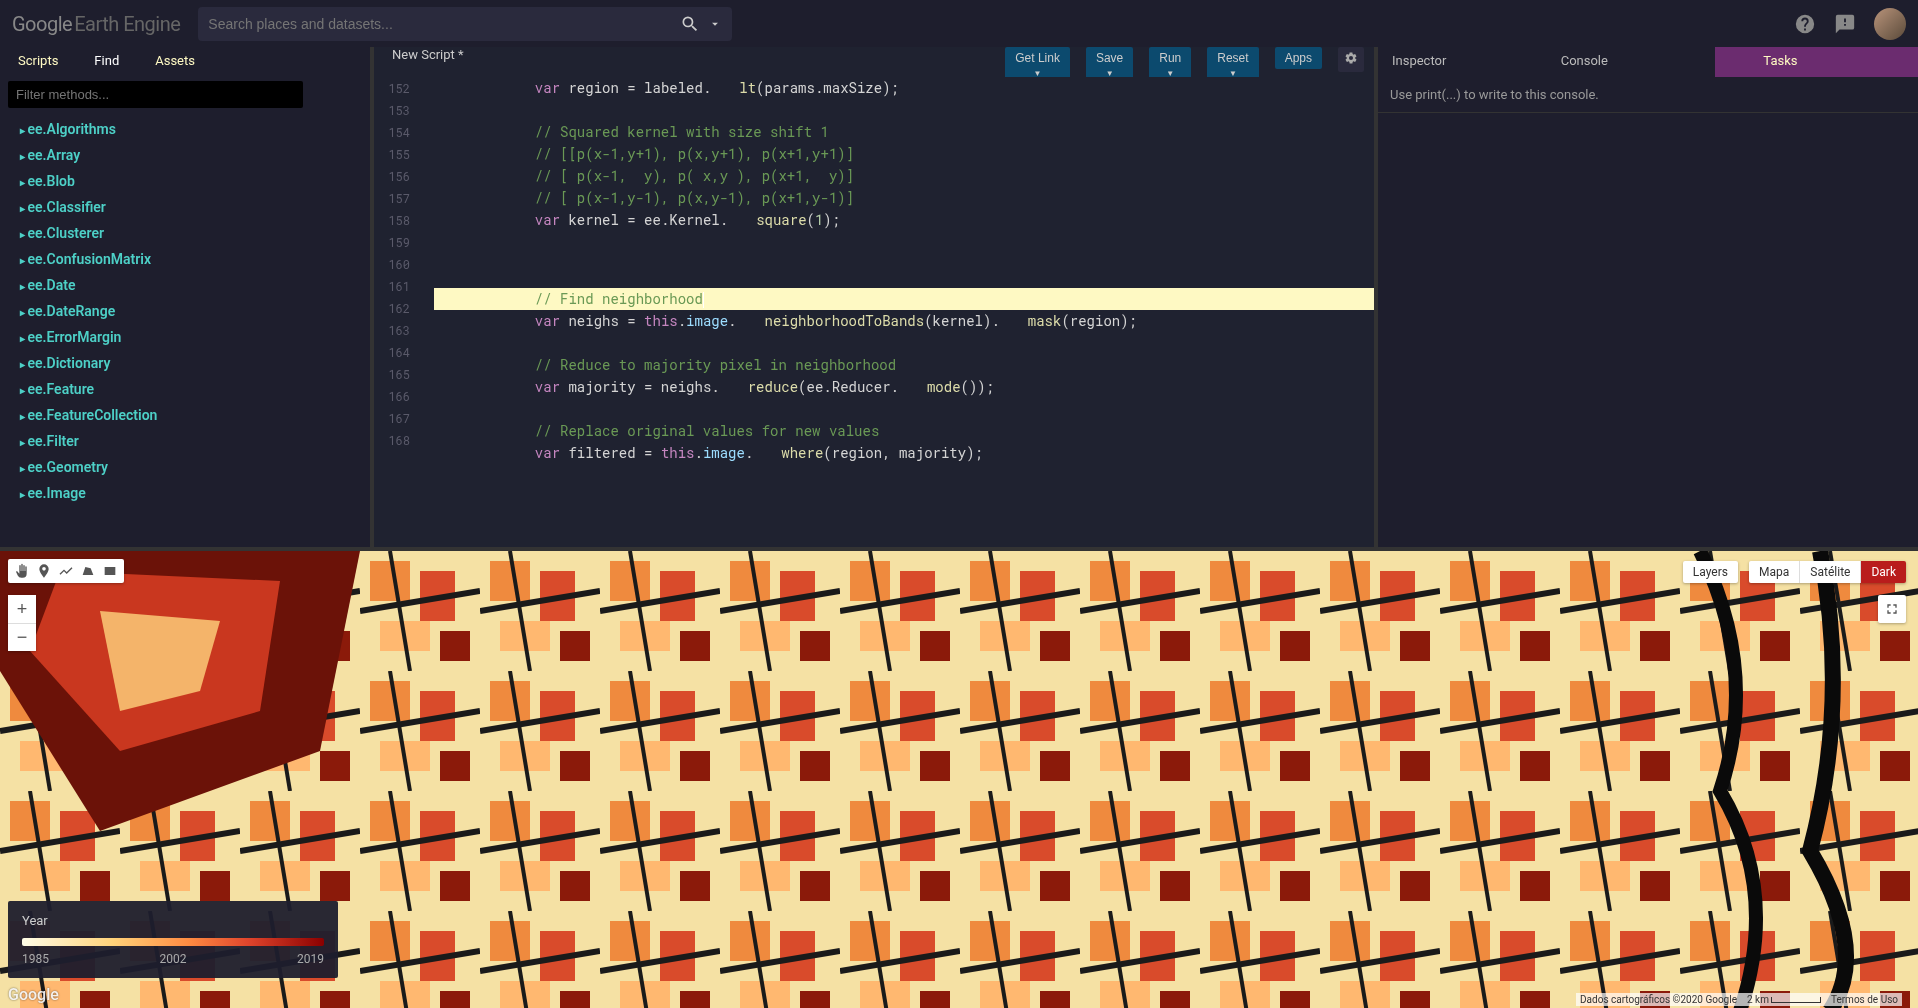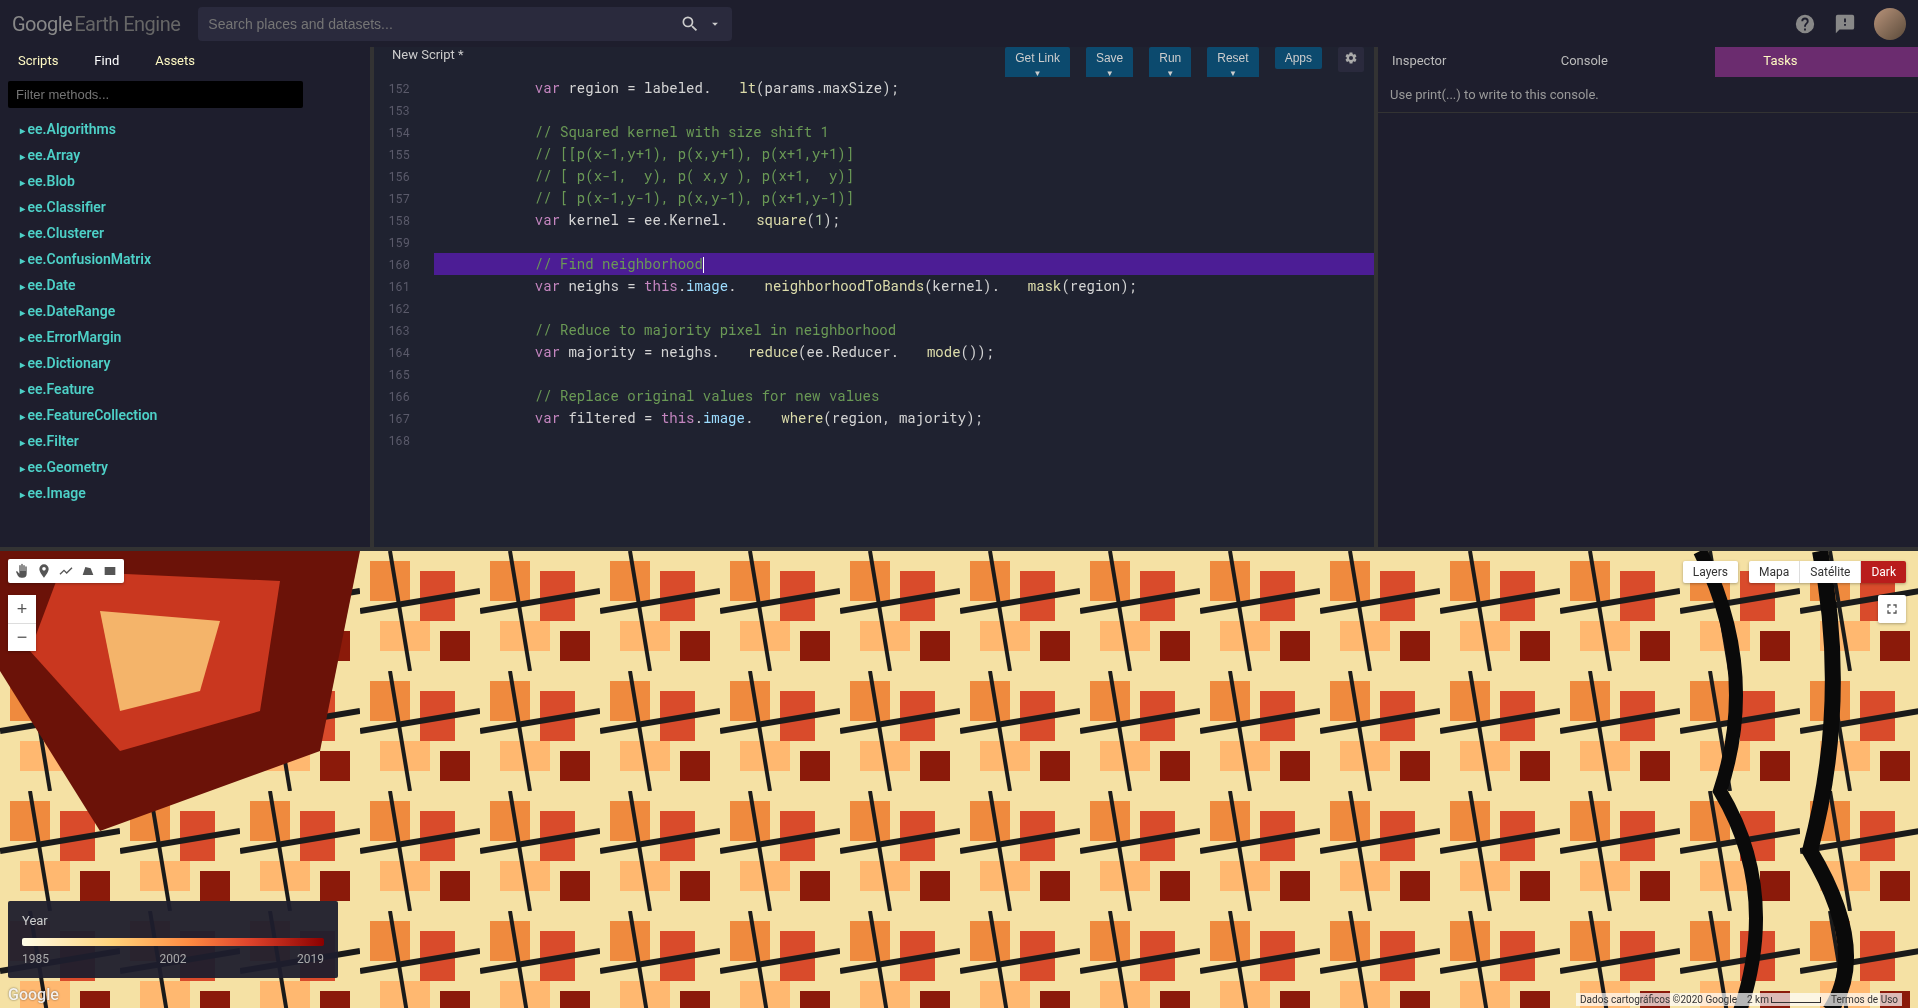--- a/index.html
+++ b/index.html
@@ -133,21 +133,21 @@
 }
 .code { flex: 1; white-space: pre; padding-left: 14px; overflow-x: hidden; }
 .kw { color: #c586c0; }
 .comment { color: #6a9955; }
 .var { color: #9cdcfe; }
 .fn { color: #dcdcaa; margin-left: 28px; }
 .num { color: #b5cea8; }
 .plain { color: #d4d4d4; }
 .op { color: #d4d4d4; }
 .line { height: 22px; }
-.line.cur { background: #4c1d95; position: relative; }
+.line.cur { background: #fef9c3; position: relative; margin-top: 35px; }
 .cursor-caret { display:inline-block; width:1px; height:16px; background:#fff; vertical-align:middle; }
 
 .right-panel { width: 540px; background: #1e1e2d; display: flex; flex-direction: column; }
 .right-tabs { display: flex; height: 30px; font-size: 13px; }
 .right-tab { flex: 1; padding: 6px 14px; cursor: pointer; color: #bbb; text-align: left; }
 .right-tab.active { background: #6b2c6f; color: #fef9c3; padding-left: 48px; }
 .right-content { padding: 10px 12px; color: #999; font-size: 13px; border-bottom: 1px solid #333; }
 
 .map {
   flex: 1;

